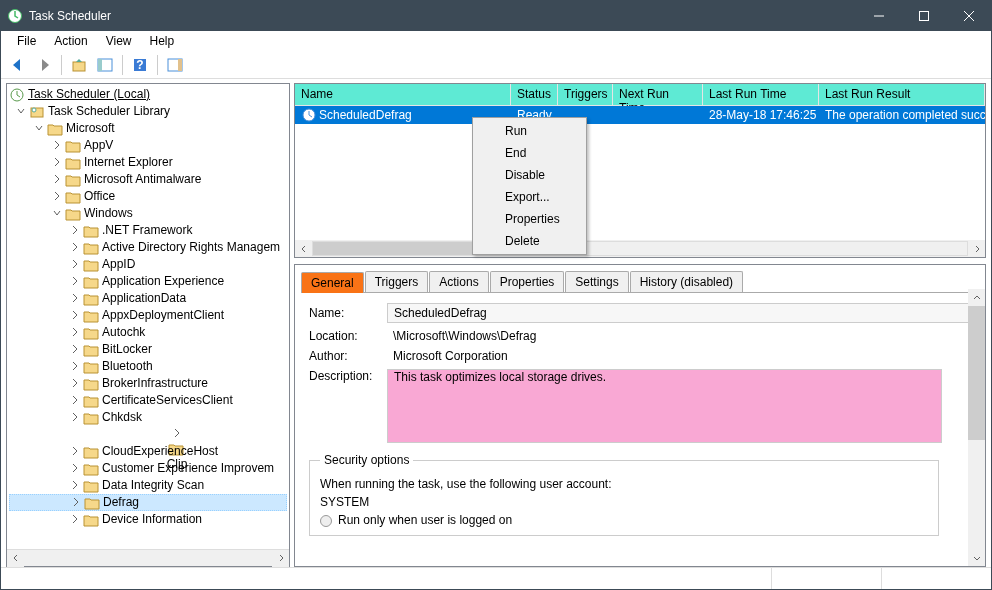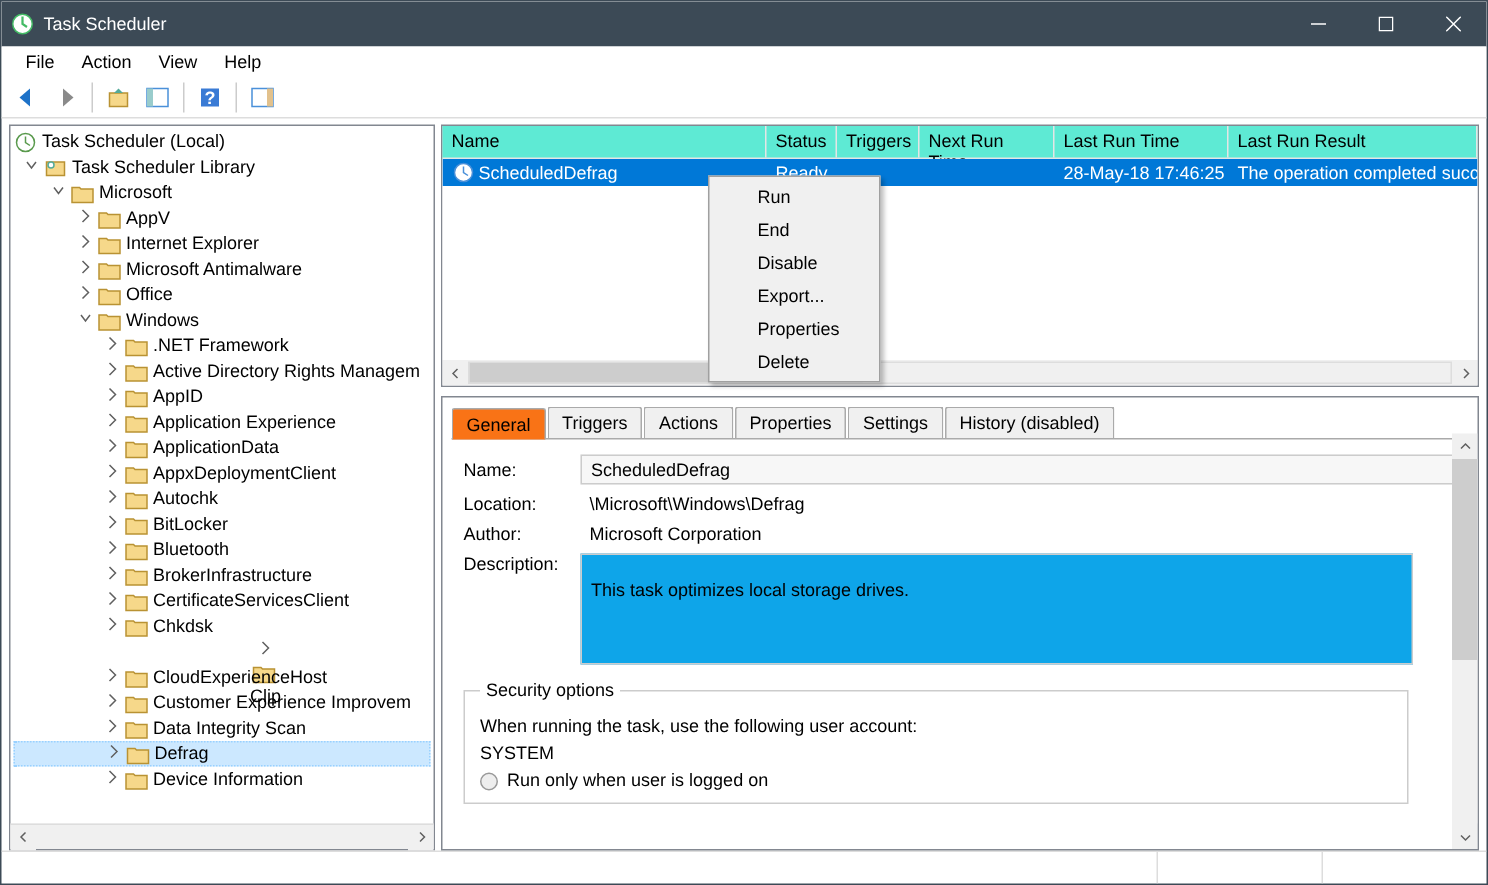--- a/index.html
+++ b/index.html
@@ -40,21 +40,21 @@
   .list-scroll .thumb{ width:40%; background:#cdcdcd; height:100%;}
   .detailpane { flex:1; border:1px solid #828790; padding:6px 6px 0 6px; overflow:hidden; position:relative;}
   .tabs { display:flex; gap:0; border-bottom:1px solid #aaa; height:22px; align-items:flex-end;}
   .tab { padding:3px 9px; border:1px solid #aaa; border-bottom:none; background:#f0f0f0; margin-right:1px; border-radius:2px 2px 0 0; position:relative;}
   .tab.active { background:#f97316; z-index:2; top:1px;}
   .tabbody { padding:10px 8px; position:relative;}
   .frow { display:flex; align-items:center; margin-bottom:6px;}
   .flabel { width:78px;}
   .finput { flex:1; height:20px; border:1px solid #ccc; background:#f7f7f7; padding:2px 6px; display:flex; align-items:center;}
   .ftext { padding-left:6px;}
-  .fdesc { width:555px; height:74px; border:1px solid #ccc; background:#0ea5e9; padding:16px 6px;}
+  .fdesc { width:555px; height:74px; border:1px solid #ccc; background:#f9a8d4; padding:0 6px;}
   fieldset { border:1px solid #ccc; margin-top:10px; padding:6px 10px 4px 10px; width:630px;}
   fieldset legend { padding:0 4px;}
   .secrow { margin:4px 0;}
   .radio { width:12px; height:12px; border:1px solid #999; border-radius:50%; display:inline-block; vertical-align:middle; margin-right:6px; background:#eee;}
   .detail-vscroll { position:absolute; right:0; top:24px; bottom:0; width:17px; background:#f0f0f0;}
   .detail-vscroll .varrow{height:17px; display:flex; align-items:center; justify-content:center;}
   .detail-vscroll .vtrack{ position:absolute; top:17px; bottom:17px; left:0; right:0; background:#f0f0f0;}
   .detail-vscroll .vthumb{ position:absolute; left:0; right:0; top:0; height:55%; background:#cdcdcd;}
   .contextmenu { position:absolute; left:472px; top:117px; width:115px; background:#f0f0f0; border:1px solid #a0a0a0; box-shadow:2px 2px 3px rgba(0,0,0,0.25); z-index:100; padding:2px;}
   .contextmenu .citem { padding:3px 6px 3px 30px; height:22px; display:flex; align-items:center;}
@@ -136,21 +136,21 @@
         <rect x="1" y="2" width="14" height="12" fill="#fff" stroke="#4a90d9"></rect>
         <rect x="11" y="2" width="4" height="12" fill="#e2c18c"></rect>
       </svg>
     </div>
 </div>
 
 <div class="content">
 
   <div class="leftpane">
     <div class="tree">
-      <div class="tree-row" style="padding-left:0;">
+      <div class="tree-row" style="padding-left:0;text-decoration:underline;">
         <span class="folder-icon">
             <svg viewBox="0 0 16 16">
               <circle cx="8" cy="8" r="6" fill="#fff" stroke="#5a9a4d"></circle>
               <path d="M8 4v4l3 2" stroke="#5a9a4d" fill="none"></path>
             </svg>
           </span>
         <span>Task Scheduler (Local)</span>
       </div>
       <div class="tree-row" style="padding-left:4px;">
         <span class="tw"><svg viewBox="0 0 10 10">

